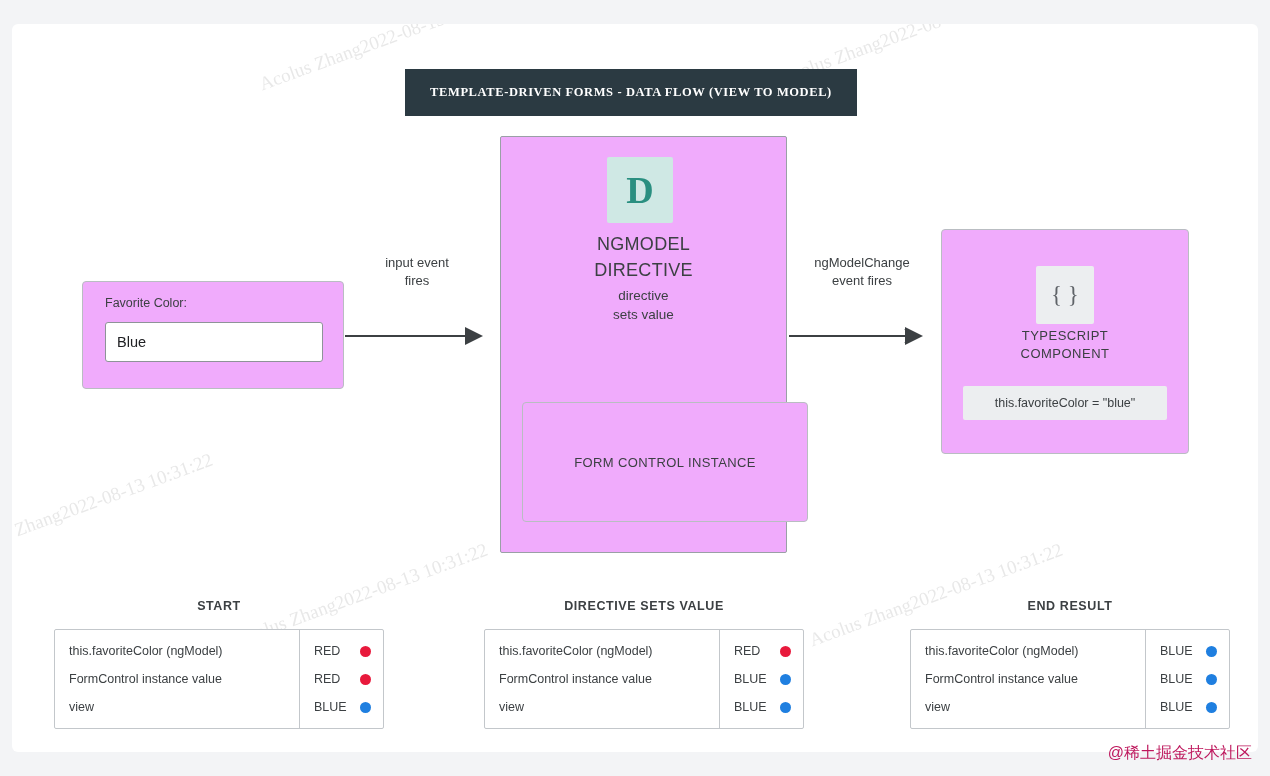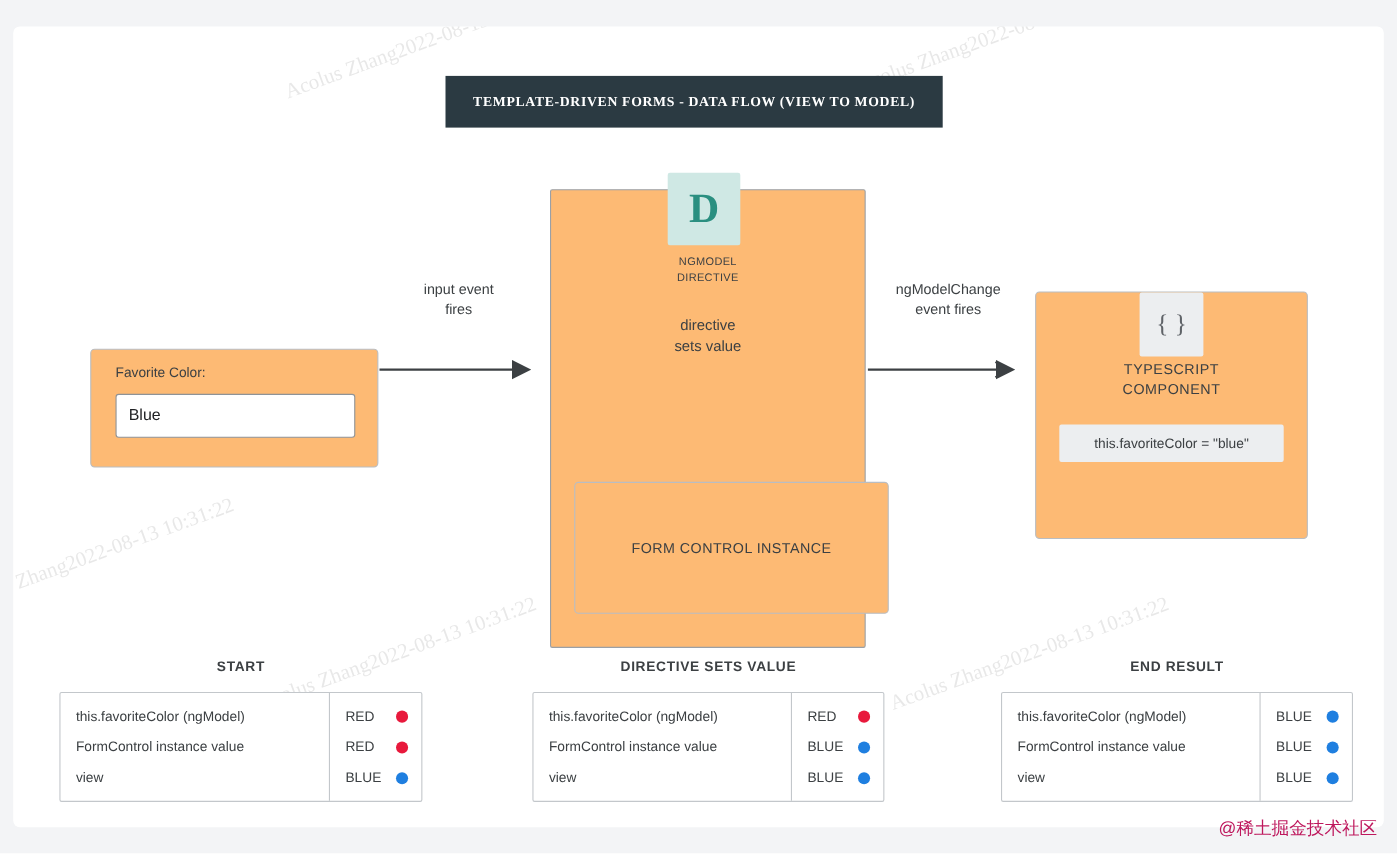--- a/index.html
+++ b/index.html
@@ -60,25 +60,24 @@
     color: #ffffff;
     font-size: 12.5px;
     font-weight: bold;
     letter-spacing: 0.6px;
     font-family: Liberation Serif, serif;
   }
 
   
   .box {
     position: absolute;
-    background: #fdba74;
+    background: #f0abfc;
     border: 1px solid #b9bdc2;
     border-radius: 4px;
     box-sizing: border-box;
-    margin-top: 36px;
   }
 
   
   #input-card {
     left: 70px;
     top: 257px;
     width: 262px;
     height: 108px;
   }
   #input-label {
@@ -138,21 +137,21 @@
   .center-text {
     position: absolute;
     text-align: center;
     color: #3c4043;
     line-height: 1.42;
   }
   #ngmodel-title {
     left: 518px;
     top: 208px;
     width: 227px;
-    font-size: 10px;
+    font-size: 18px;
     letter-spacing: 0.3px;
   }
   #directive-sets {
     left: 518px;
     top: 262px;
     width: 227px;
     font-size: 13.5px;
   }
 
   

